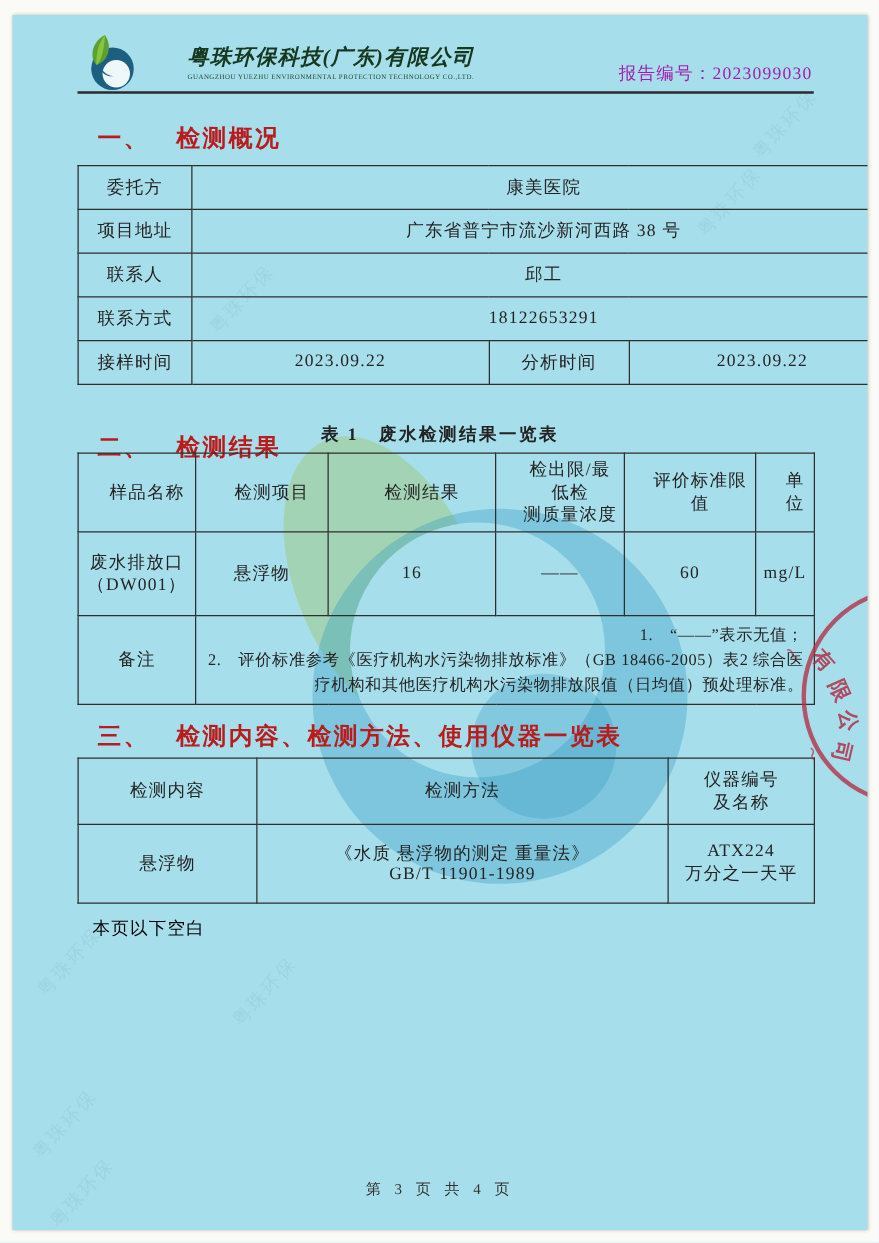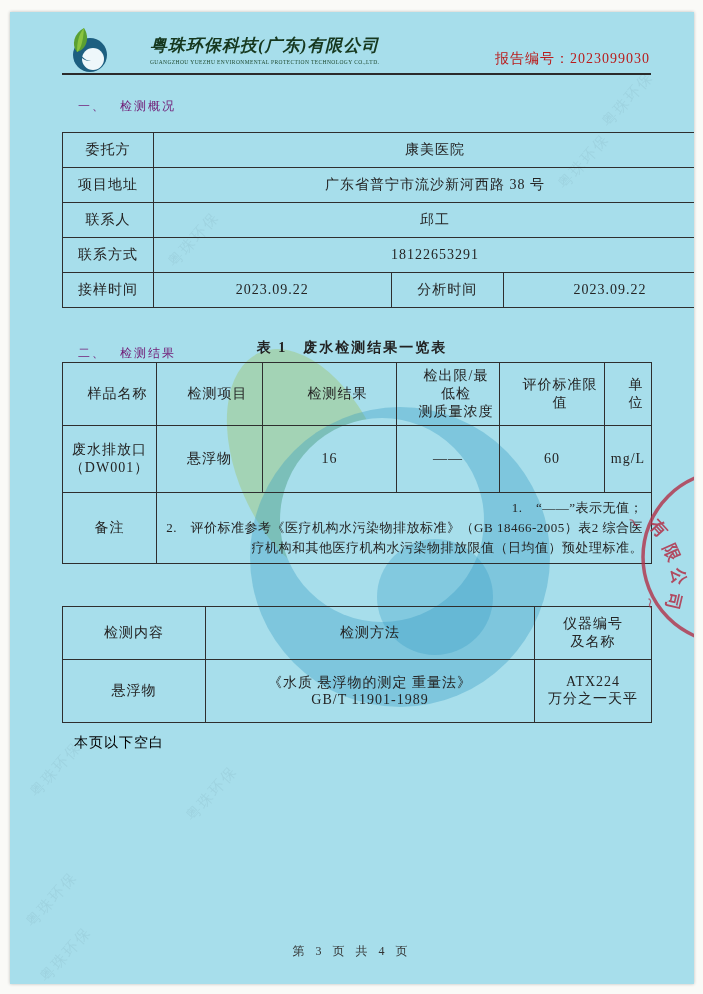--- a/index.html
+++ b/index.html
@@ -10,24 +10,24 @@
   .wm-text{position:absolute;font-size:15px;color:#4d6b78;opacity:.09;transform:rotate(-48deg);letter-spacing:2px;white-space:nowrap;}
   .wm1{left:150px;top:218px;} .wm2{left:584px;top:78px;} .wm3{left:12px;top:748px;}
   .wm4{left:168px;top:772px;} .wm5{left:8px;top:878px;} .wm6{left:22px;top:933px;} .wm7{left:540px;top:140px;}
   
   .content{position:absolute;inset:0;z-index:1;}
   
   .hdr-logo{position:absolute;left:58px;top:14px;width:42px;height:48px;}
   .company{position:absolute;left:140px;top:22px;width:300px;}
   .company-cn{font-size:17px;font-weight:bold;font-style:italic;color:#16381f;letter-spacing:1px;}
   .company-en{font-size:5.5px;color:#1d4a30;letter-spacing:.4px;margin-top:2px;}
-  .report-no{position:absolute;right:44px;top:38px;font-size:14px;color:#b91c1c;letter-spacing:1px;}
+  .report-no{position:absolute;right:44px;top:38px;font-size:14px;color:#a21caf;letter-spacing:1px;}
   .hdr-rule{position:absolute;left:52px;top:61px;width:589px;height:0;border-top:2px solid #2b2b2b;}
   
-  .sec-title{position:absolute;font-size:12px;font-weight:normal;color:#701a75;letter-spacing:2px;}
+  .sec-title{position:absolute;font-size:19px;font-weight:bold;color:#b91c1c;letter-spacing:2px;}
   .s1{left:68px;top:86px;} .s2{left:68px;top:296px;margin-top:37px;} .s3{left:68px;top:564px;}
   .tbl-caption{position:absolute;left:0;top:327px;width:100%;text-align:center;font-size:14px;font-weight:bold;letter-spacing:2px;color:#222;}
   
   table{border-collapse:collapse;table-layout:fixed;background:transparent;}
   td,th{border:1.5px solid #2e2e2e;font-size:14px;font-weight:normal;color:#242424;text-align:center;vertical-align:middle;padding:2px 4px;letter-spacing:1px;background:transparent;}
   .t1{position:absolute;left:52px;top:120px;width:655px;}
   .t1 td{height:30px;}
   .t2{position:absolute;left:52px;top:350px;width:589px;}
   .t2 .h-row th{height:58px;padding-left:20px;}
   .t2 .d-row td{height:62px;}
@@ -157,20 +157,21 @@
       <tr class="r-row">
         <td>备注</td>
         <td colspan="5" class="remark-cell">
           <div>1.　“——”表示无值；</div>
           <div>2.　评价标准参考《医疗机构水污染物排放标准》（GB 18466-2005）表2 综合医疗机构和其他医疗机构水污染物排放限值（日均值）预处理标准。</div>
         </td>
       </tr>
     </tbody>
       </table>
 
+    <div class="sec-title s3">三、　检测内容、检测方法、使用仪器一览表</div>
 
     <table class="t3">
       <colgroup>
           <col style="width:143px">
           <col style="width:329px">
           <col style="width:117px">
         </colgroup>
       <tbody>
           <tr class="h-row">
         <th>检测内容</th>

